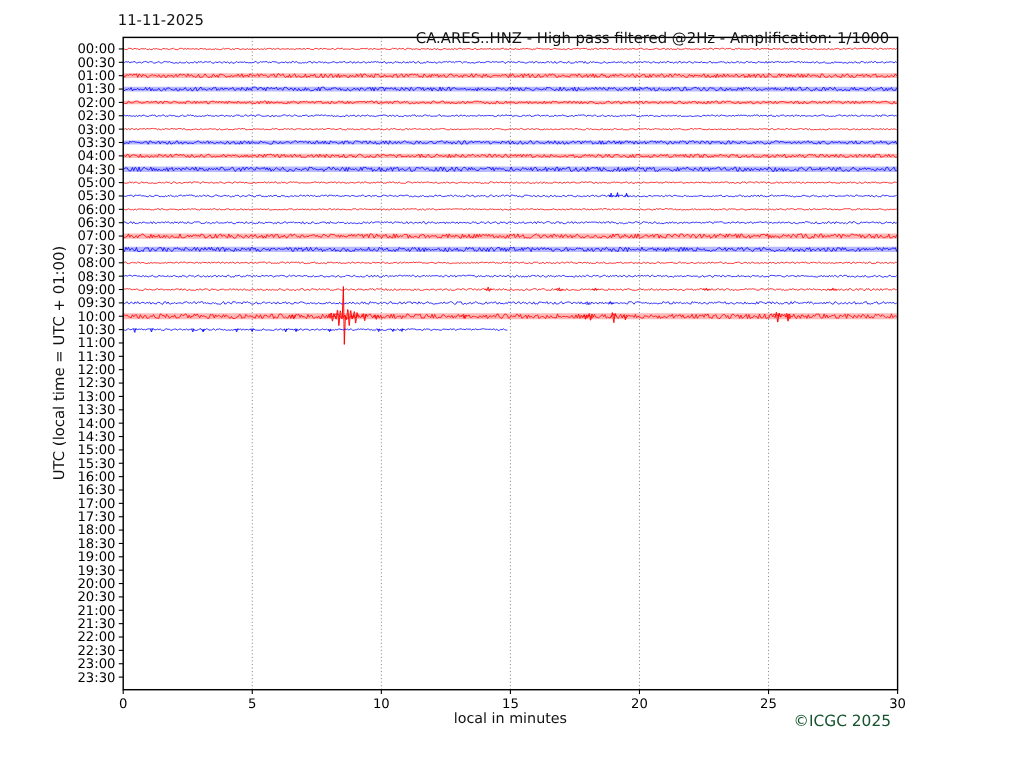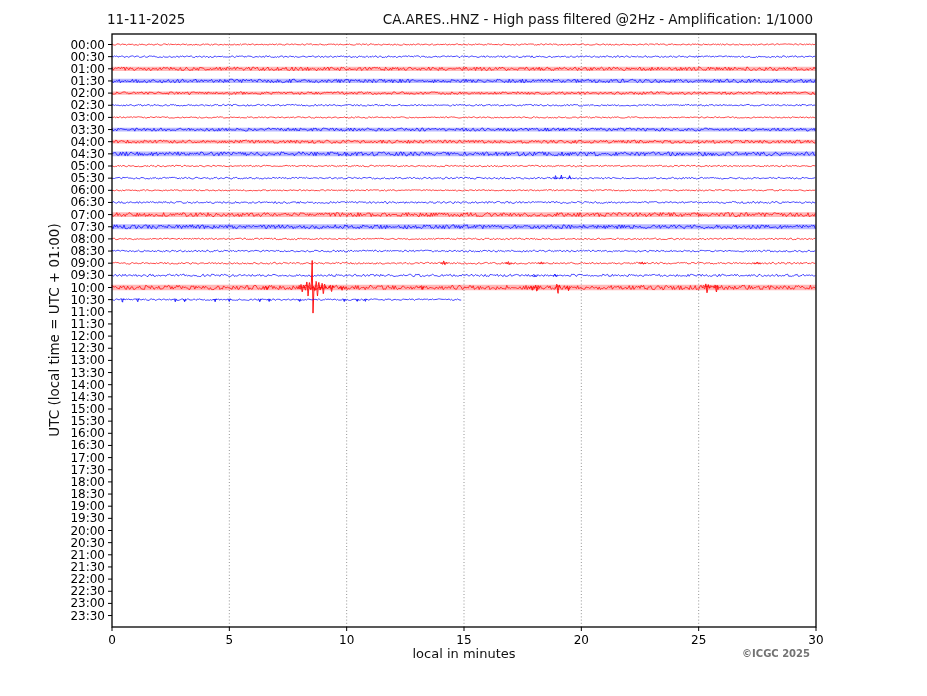--- a/index.html
+++ b/index.html
@@ -1,24 +1,24 @@
 <!DOCTYPE html>
 <html><head>
 <meta charset="utf-8">
 <style>
   html,body{margin:0;padding:0;background:#fff;}
   #app{position:relative;width:927px;height:696px;background:#ffffff;
-       font-family:"DejaVu Sans","Liberation Sans",sans-serif;overflow:hidden;text-align:center;}
+       font-family:"DejaVu Sans","Liberation Sans",sans-serif;overflow:hidden;}
   .hdr-date{position:absolute;left:107px;top:11px;font-size:13.5px;color:#111;}
-  .hdr-title{position:absolute;left:378px;top:11px;width:440px;font-size:13.5px;color:#111;white-space:nowrap;}
+  .hdr-title{position:absolute;left:378px;top:27px;width:440px;font-size:13.5px;color:#111;white-space:nowrap;}
   .ylab{position:absolute;left:54px;top:330px;transform:translate(-50%,-50%) rotate(-90deg);
         font-size:13.5px;color:#111;white-space:nowrap;}
   .xlab{position:absolute;left:464px;top:646px;transform:translateX(-50%);font-size:13px;color:#111;}
   .copyright{position:absolute;left:810px;top:648px;transform:translateX(-100%);
-             font-size:10px;font-weight:bold;color:#737373;white-space:nowrap;}
+             font-size:14px;font-weight:normal;color:#14532d;white-space:nowrap;}
   svg text{font-family:"DejaVu Sans","Liberation Sans",sans-serif;}
 </style>
 </head>
 <body>
 
 <div id="app">
   <div class="hdr-date">11-11-2025</div>
   <div class="hdr-title">CA.ARES..HNZ - High pass filtered @2Hz - Amplification: 1/1000</div>
   <div class="ylab">UTC (local time = UTC + 01:00)</div>
   <svg id="plot" width="927" height="696" viewBox="0 0 927 696">

